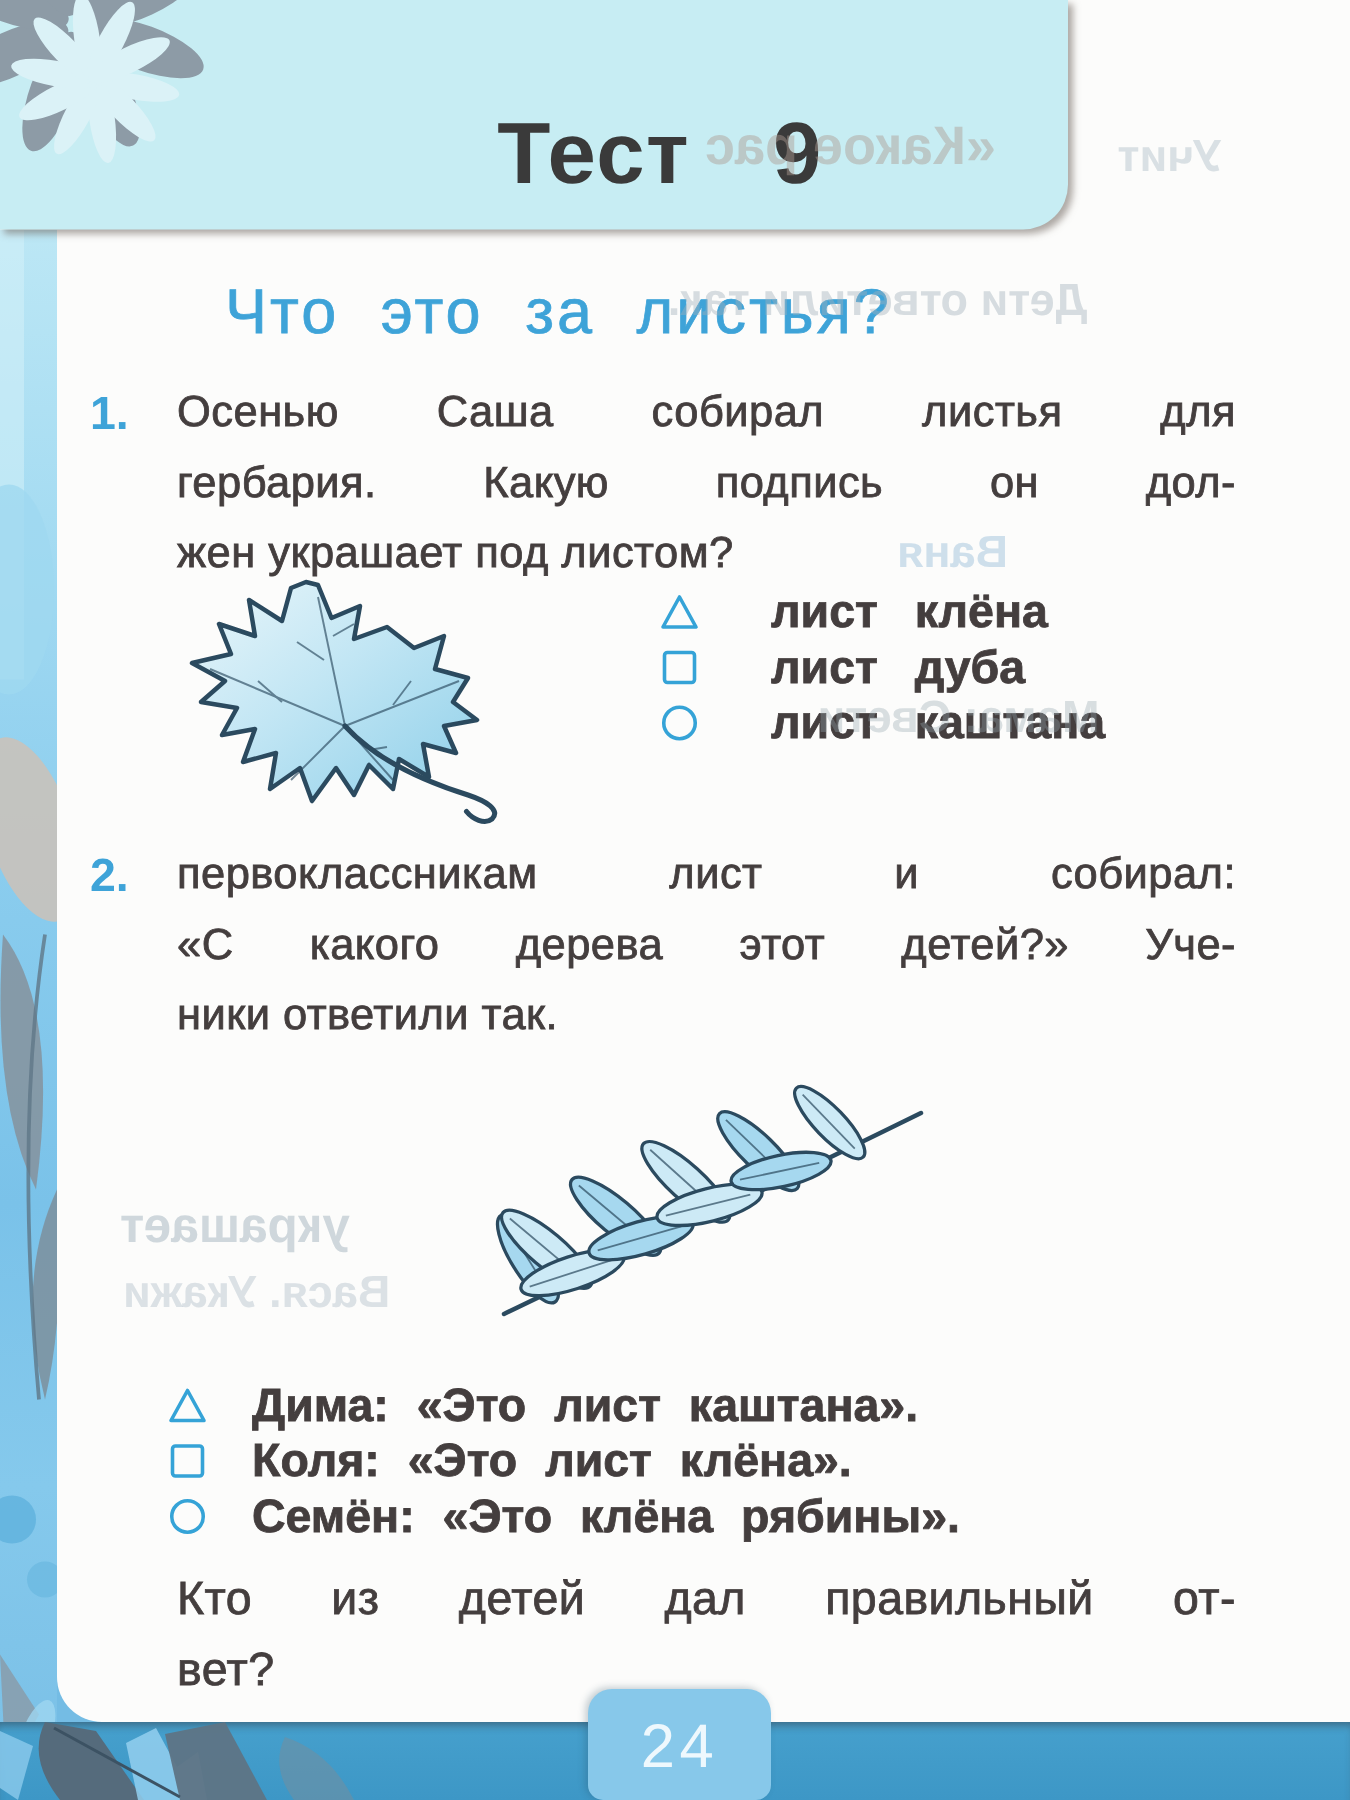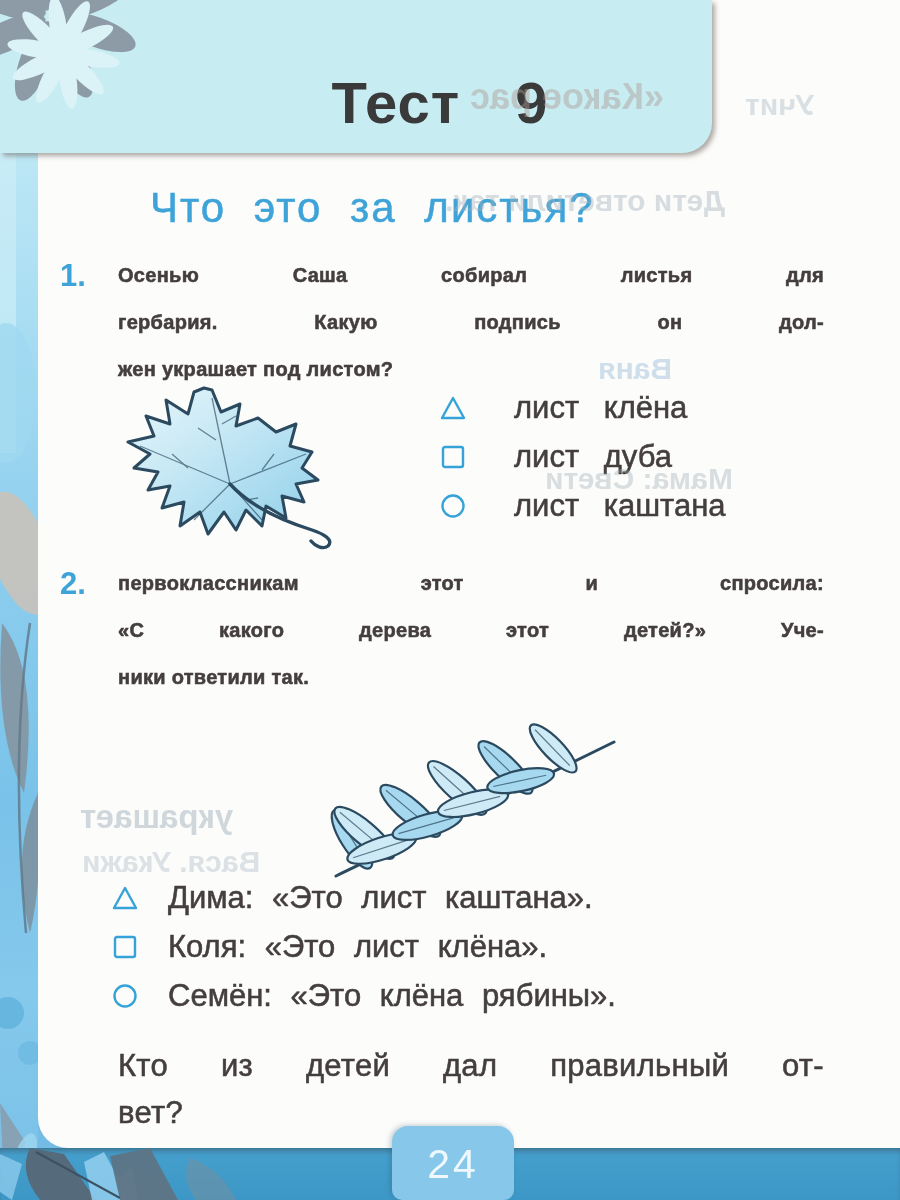--- a/index.html
+++ b/index.html
@@ -38,27 +38,27 @@
   
   .content{position:absolute;inset:0;z-index:10;}
   .subtitle{
     position:absolute;left:150px;top:184px;width:572px;margin:0;text-align:left;
     font-size:42px;font-weight:400;color:var(--accent,#3ea3d8);
     letter-spacing:2px;word-spacing:14px;-webkit-text-stroke:.5px currentColor;
   }
   .q{position:absolute;left:60px;display:flex;align-items:flex-start;}
   .q1{top:252px;} .q2{top:560px;}
   .qnum{width:58px;font-size:31px;line-height:47px;color:var(--accent,#3ea3d8);font-weight:700;}
-  .qtext{width:706px;font-size:20px;line-height:47px;color:var(--text,#443e3e);
-         letter-spacing:.3px;font-weight:bold;-webkit-text-stroke:.55px currentColor;}
+  .qtext{width:706px;font-size:29px;line-height:47px;color:var(--text,#443e3e);
+         letter-spacing:.3px;-webkit-text-stroke:.55px currentColor;}
   .jline{text-align:justify;text-align-last:justify;}
   .jlast{text-align:last left;text-align-last:left;}
-  .opts{position:absolute;display:flex;flex-direction:column;gap:13px;}
+  .opts{position:absolute;display:flex;flex-direction:column;gap:1px;font-weight:bold;}
   .opts1{left:440px;top:390px;}
-  .opts2{left:112px;top:880px;}
+  .opts2{left:112px;top:919px;}
   .opt{display:flex;align-items:center;font-size:31px;color:var(--text,#443e3e);
        -webkit-text-stroke:.55px currentColor;white-space:nowrap;}
   .opts1 .opt{gap:48px;} .opts1 .opt .optlabel{word-spacing:16px;}
   .opts2 .opt{gap:30px;} .opts2 .opt .optlabel{word-spacing:10px;}
   .marker{flex:0 0 auto;display:block;}
   .closing{position:absolute;left:118px;top:1042px;width:706px;font-size:31px;line-height:47px;
            color:var(--text,#443e3e);letter-spacing:.3px;-webkit-text-stroke:.55px currentColor;}
   .maple{position:absolute;left:112px;top:380px;}
   .rowan{position:absolute;left:322px;top:714px;}
   
@@ -208,21 +208,21 @@
         <svg class="marker" width="26" height="26" viewBox="0 0 26 26">
           <circle cx="13" cy="13" r="10.5" fill="none" stroke="#35a3d7" stroke-width="2.4"></circle>
         </svg>
         <span class="optlabel">лист каштана</span>
       </div>
     </div>
 
     <div class="q q2">
       <div class="qnum">2.</div>
       <div class="qtext">
-        <div class="jline">первоклассникам этот и спросила:</div>
+        <div class="jline">первоклассникам лист и собирал:</div>
         <div class="jline">«С какого дерева этот детей?» Уче-</div>
         <div class="jline jlast">ники ответили так.</div>
       </div>
     </div>
 
     <svg class="rowan" width="310" height="200" viewBox="0 0 310 200">
       <path d="M14,162 C 80,130 170,88 292,28" fill="none" stroke="#2b4a5f" stroke-width="3" stroke-linecap="round"></path>
 
       <g>
         <g transform="translate(48,154) rotate(58)">

